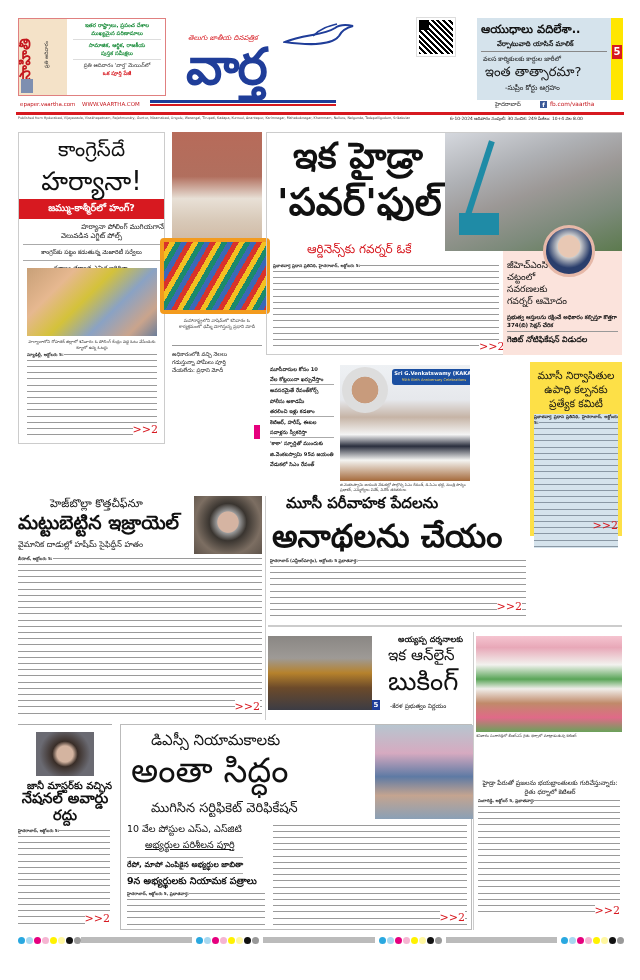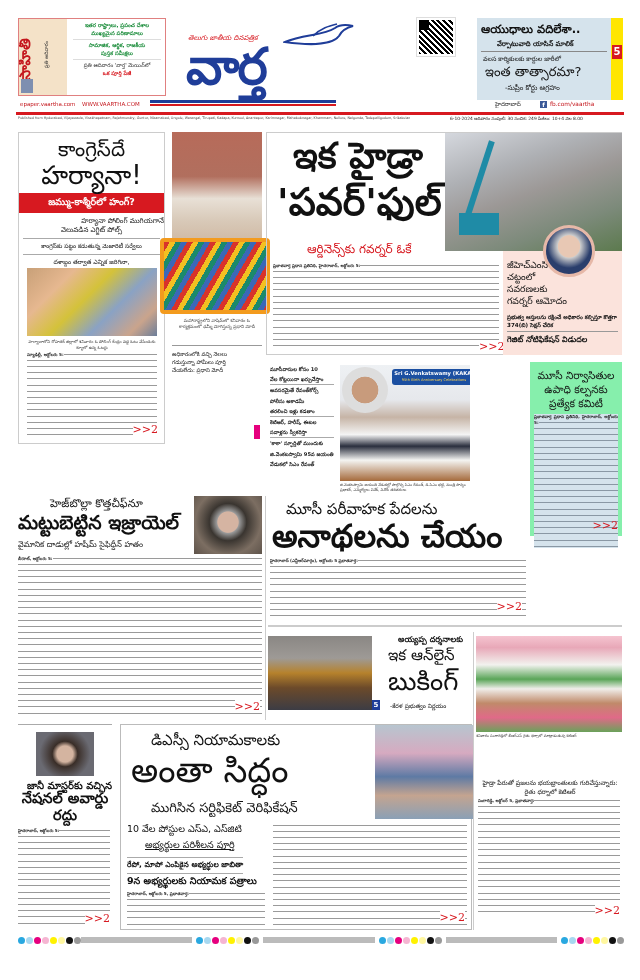--- a/index.html
+++ b/index.html
@@ -68,21 +68,21 @@
   <div class="abs" style="left:540px;top:101px;width:7px;height:7px;background:#3b5998;color:#fff;font-size:6px;text-align:center;line-height:7px;font-weight:bold">f</div>
   <div class="abs" style="left:550px;top:101px;font-size:5.8px;color:#c4161c">fb.com/vaartha</div>
 </div>
 
 <div class="abs" style="left:16px;top:112px;width:608px;height:2.5px;background:#d71920"></div>
 <div class="abs" style="left:18px;top:116px;width:392px;font-size:3.3px;color:#444;white-space:nowrap;overflow:hidden">Published from Hyderabad, Vijayawada, Visakhapatnam, Rajahmundry, Guntur, Nizamabad, Ongole, Warangal, Tirupati, Kadapa, Kurnool, Anantapur, Karimnagar, Mahabubnagar, Khammam, Nellore, Nalgonda, Tadepalligudem, Srikakulam</div>
 <div class="abs" style="left:450px;top:116px;font-size:4.4px;color:#222;white-space:nowrap">6-10-2024 ఆదివారం సంపుటి: 30 సంచిక: 249 పేజీలు: 10+4 వెల 8.00</div>
 
 <div class="abs" style="left:18px;top:132px;width:147px;height:312px;border:1px solid #ccc">
   <div class="head" style="text-align:center;font-size:20px;font-weight:normal;margin-top:6px">కాంగ్రెస్‌దే</div>
-  <div class="head" style="text-align:center;font-size:26px;font-weight:normal;margin-top:2px">హర్యానా!</div>
+  <div class="head" style="text-align:center;font-size:26px;font-weight:normal;margin-top:8px">హర్యానా!</div>
   <div style="background:#d71920;color:#fff;font-weight:bold;font-size:9.5px;text-align:center;padding:3px 0;margin:4px 0">జమ్ము-కాశ్మీర్‌లో హంగ్?</div>
   <div style="text-align:right;font-size:7px">హర్యానా పోలింగ్ ముగియగానే</div>
   <div style="text-align:center;font-size:7px;margin-bottom:3px">వెలువడిన ఎగ్జిట్ పోల్స్</div>
   <div style="height:1px;background:#aaa;margin:0 4px"></div>
   <div style="text-align:center;font-size:6px;margin:3px 0">కాంగ్రెస్‌కు పట్టం కడుతున్న మెజారిటీ సర్వేలు</div>
   <div style="height:1px;background:#aaa;margin:0 4px"></div>
   <div style="text-align:center;font-size:6.2px;margin-top:3px">దశాబ్దం తర్వాత ఎన్నిక జరిగినా,</div>
   <div style="text-align:center;font-size:6.2px;margin-top:2px">కాశ్మీర్‌లో ఏ పార్టీకి కనిపించని మెజారిటీ!</div>
   <div class="photo" style="position:absolute;left:8px;top:135px;width:130px;height:68px;background:linear-gradient(135deg,#c8a078 0%,#e6b890 25%,#d4c23a 45%,#8aa2c4 65%,#caa48c 85%,#6c7e9a 100%)"></div>
   <div style="position:absolute;left:8px;top:206px;width:130px;font-size:4.2px;line-height:5.5px;color:#444;text-align:center">హర్యానాలోని రోహతక్ జిల్లాలో శనివారం ఓ పోలింగ్ కేంద్రం వద్ద ఓటు వేసేందుకు క్యూలో ఉన్న ఓటర్లు</div>
@@ -140,42 +140,42 @@
   <div class="abs photo" style="left:74px;top:3px;width:130px;height:116px;background:linear-gradient(180deg,#eef1f4 0%,#e6e8ec 30%,#c6b4a6 45%,#f4f4f4 60%,#2a2f3e 70%,#f4f4f2 82%,#a56a3b 100%)">
     <div class="abs" style="left:2px;top:2px;width:46px;height:46px;border-radius:50%;background:radial-gradient(circle,#c89b7c 0 40%,#ddd 42%)"></div>
     <div class="abs" style="left:52px;top:4px;width:84px;height:16px;background:#1b4fa1;border-radius:3px;text-align:center">
       <div style="color:#fff;font-weight:bold;font-size:5.2px;line-height:8px;white-space:nowrap">Sri G.Venkatswamy (KAKA)</div>
       <div style="color:#ffd24a;font-size:3.6px;line-height:6px;white-space:nowrap">95th Birth Anniversary Celebrations</div>
     </div>
   </div>
   <div style="position:absolute;left:74px;top:120px;width:130px;font-size:3.8px;line-height:5px;color:#444">జి.వెంకటస్వామి జయంతి వేడుకల్లో పాల్గొన్న సిఎం రేవంత్, డి.సిఎం భట్టి, మంత్రి పొన్నం ప్రభాకర్, ఎమ్మెల్యేలు వివేక్, వినోద్ తదితరులు</div>
 </div>
 
-<div class="abs" style="left:530px;top:362px;width:92px;height:174px;background:#86efac">
+<div class="abs" style="left:530px;top:362px;width:92px;height:174px;background:#fde047">
   <div class="head" style="font-size:10.5px;font-weight:normal;text-align:center;padding:6px 3px 0;line-height:14px">మూసీ నిర్వాసితుల ఉపాధి కల్పనకు ప్రత్యేక కమిటీ</div>
   <div class="txt lines" style="margin:4px 4px 0;height:134px;background:repeating-linear-gradient(#d5e3ec 0 1.6px,#8a98a4 1.6px 2.6px,#d5e3ec 2.6px 6.2px)">
     <b style="background:#d5e3ec;color:#222">ప్రభాతవార్త ప్రధాన ప్రతినిధి, హైదరాబాద్, అక్టోబరు 5:</b>
   </div>
   <div class="more" style="position:absolute;right:4px;bottom:4px">&gt;&gt;2</div>
 </div>
 
 <div class="abs" style="left:18px;top:496px;width:244px;height:224px">
   <div class="head" style="position:absolute;left:32px;top:2px;font-size:11px;font-weight:normal">హెజ్‌బొల్లా కొత్తచీఫ్‌నూ</div>
   <div class="head" style="position:absolute;left:0;top:17px;font-size:19px">మట్టుబెట్టిన ఇజ్రాయెల్</div>
   <div style="position:absolute;left:0;top:44px;font-size:8px">వైమానిక దాడుల్లో హషీమ్ సైఫిద్దీన్ హతం</div>
   <div class="abs photo" style="left:176px;top:0;width:68px;height:58px;background:radial-gradient(circle at 50% 45%,#d5b4a2 0 22%,#9a9a9a 24%,#3a3530 40%,#7c6e62 70%,#5e534a 100%)"></div>
   <div class="txt lines" style="position:absolute;left:0;top:60px;width:244px;height:158px;column-count:2;column-gap:6px">
     <b style="background:#fff;color:#222">బీరూట్, అక్టోబరు 5:</b>
   </div>
   <div class="more" style="position:absolute;right:2px;top:204px;background:#fff">&gt;&gt;2</div>
 </div>
 <div class="abs rule" style="left:265px;top:496px;width:1px;height:224px"></div>
 
 <div class="abs" style="left:268px;top:492px;width:258px;height:130px">
-  <div class="head" style="position:absolute;left:18px;top:10px;font-size:15px;font-weight:normal">మూసీ పరీవాహక పేదలను</div>
+  <div class="head" style="position:absolute;left:18px;top:4px;font-size:15px;font-weight:bold">మూసీ పరీవాహక పేదలను</div>
   <div class="head" style="position:absolute;left:4px;top:28px;font-size:32px">అనాథలను చేయం</div>
   <div class="txt lines" style="position:absolute;left:2px;top:66px;width:256px;height:58px;column-count:2;column-gap:8px">
     <b style="background:#fff;color:#222">హైదరాబాద్ (ఎన్టీఆర్‌మార్గం), అక్టోబరు 5 ప్రభాతవార్త:</b>
   </div>
   <div class="more" style="position:absolute;right:4px;top:108px;background:#fff">&gt;&gt;2</div>
 </div>
 <div class="abs rule" style="left:268px;top:625px;width:354px;height:2px"></div>
 
 <div class="abs" style="left:266px;top:632px;width:210px;height:84px">
   <div class="abs photo" style="left:2px;top:4px;width:104px;height:74px;background:linear-gradient(180deg,#8a8784 0%,#9e9a96 30%,#b6822c 50%,#6c4a2a 70%,#3c3c44 100%)"></div>

